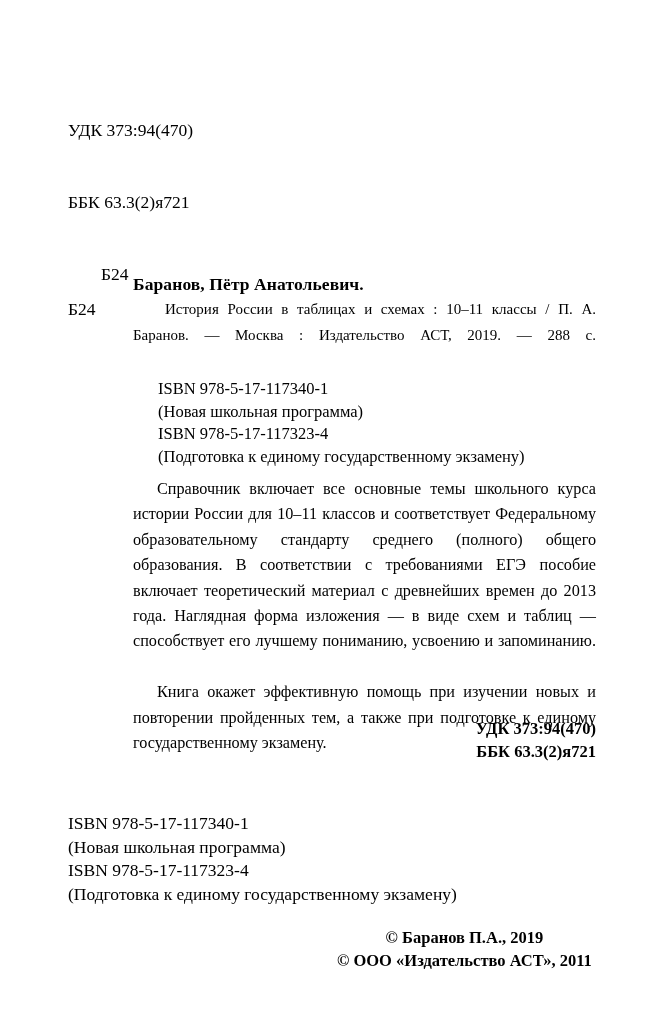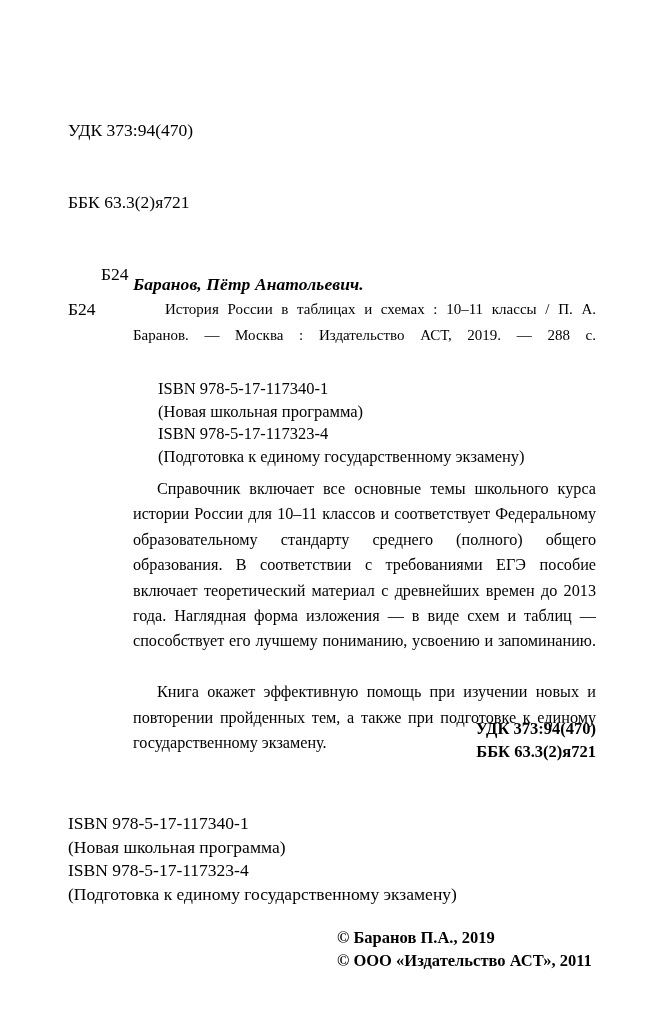--- a/index.html
+++ b/index.html
@@ -38,21 +38,20 @@
     left: 68px;
     top: 272px;
     width: 528px;
   }
   #biblio-author {
     margin-left: 65px;
     font-size: 17.5px;
     font-weight: bold;
     line-height: 25px;
     letter-spacing: 0.1px;
-    font-style: italic;
   }
   #biblio-body-row {
     position: relative;
   }
   #biblio-shelfmark {
     position: absolute;
     left: 0;
     top: 0;
     font-size: 17.5px;
     line-height: 25.5px;
@@ -128,20 +127,21 @@
   #isbn-block-lower div { white-space: pre; }
 
   
   #copyright-block {
     position: absolute;
     left: 337px;
     top: 926px;
     font-size: 16.5px;
     font-weight: bold;
     line-height: 23px;
+    text-align: center;
   }
   #copyright-block div { white-space: pre; }
 </style>
 </head>
 <body>
 
 <div id="page">
 
   <div id="udk-top-block">
     <div class="cls-line">УДК 373:94(470)</div>

